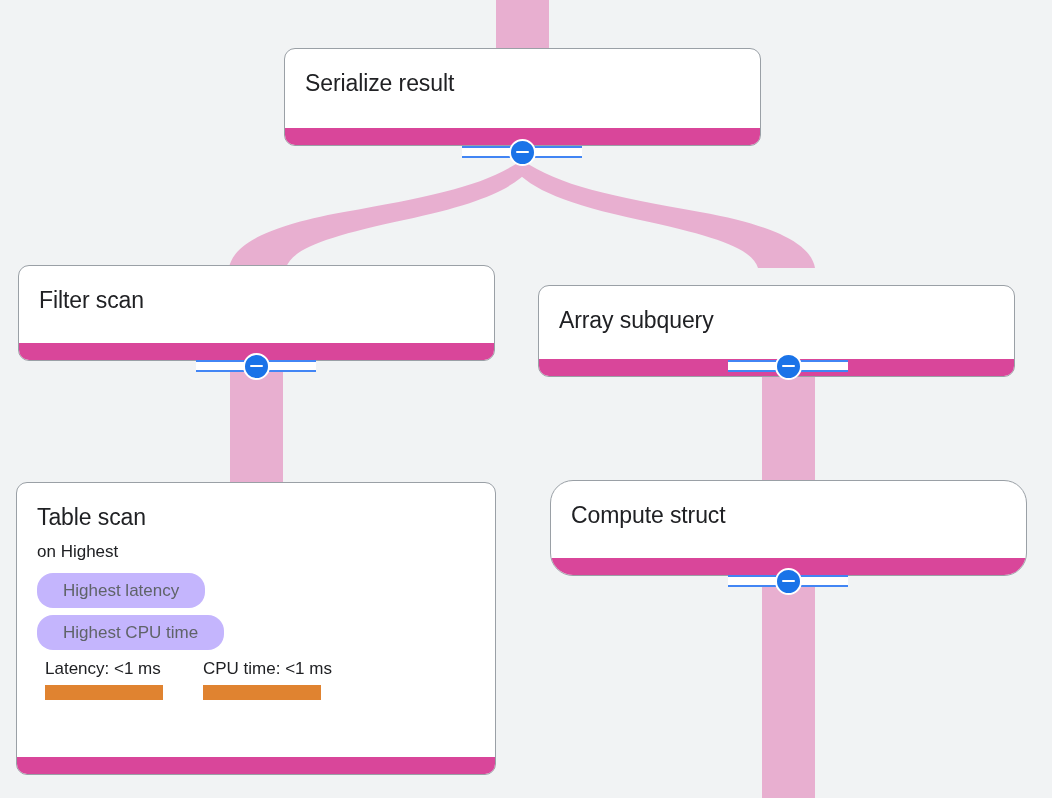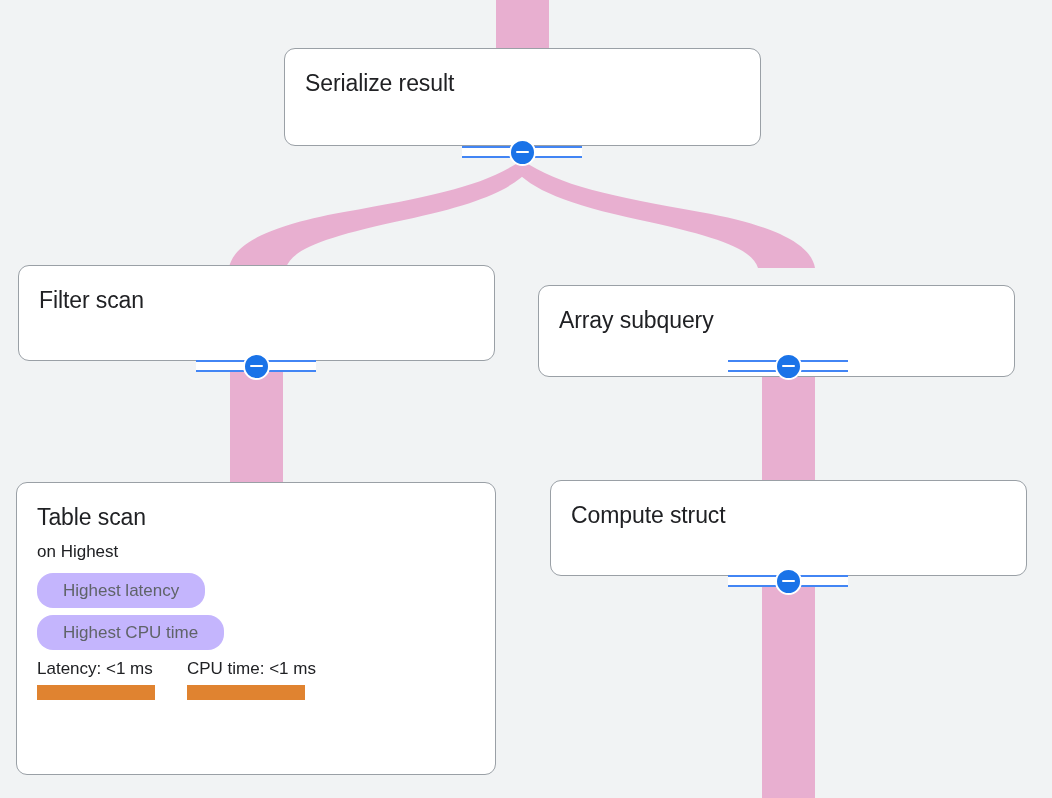--- a/index.html
+++ b/index.html
@@ -31,21 +31,21 @@
   
   .node {
     position: absolute;
     z-index: 3;
     box-sizing: border-box;
     background: #ffffff;
     border: 1px solid #9aa0a6;
     border-radius: 11px;
     overflow: hidden;
     display: flex;
-    flex-direction: row;
+    flex-direction: column;
   }
   .node-body {
     flex: 1 1 auto;
     padding: 20px 20px 8px 20px;
     box-sizing: border-box;
   }
   .node-title {
     font-size: 23px;
     line-height: 28px;
     color: #202124;
@@ -73,20 +73,21 @@
     border-radius: 16px;
     margin-bottom: 7px;
     white-space: nowrap;
   }
   .metrics {
     margin-top: 8px;
     display: flex;
   }
   .metric {
     margin-right: 32px;
+    margin-left: 8px;
   }
   .metric-label {
     font-size: 17px;
     line-height: 22px;
     color: #202124;
     white-space: nowrap;
   }
   .metric-bar {
     height: 15px;
     margin-top: 5px;
@@ -222,21 +223,21 @@
         </div>
         <div class="metric">
           <div class="metric-label">CPU time: &lt;1 ms</div>
           <div class="metric-bar" style="width:118px;"></div>
         </div>
       </div>
     </div>
     <div class="node-footer"></div>
   </div>
 
-  <div class="node" style="left:550px; top:480px; width:477px; height:96px;">
+  <div class="node" style="left:550px; top:480px; width:477px; height:96px;border-radius:23px;">
     <div class="node-body">
       <div class="node-title">Compute struct</div>
     </div>
     <div class="node-footer"></div>
   </div>
   <div class="toggle" style="left:788px; top:581px;">
     <div class="toggle-rails"></div>
     <div class="toggle-circle">
       <div class="toggle-minus"></div>
     </div>

